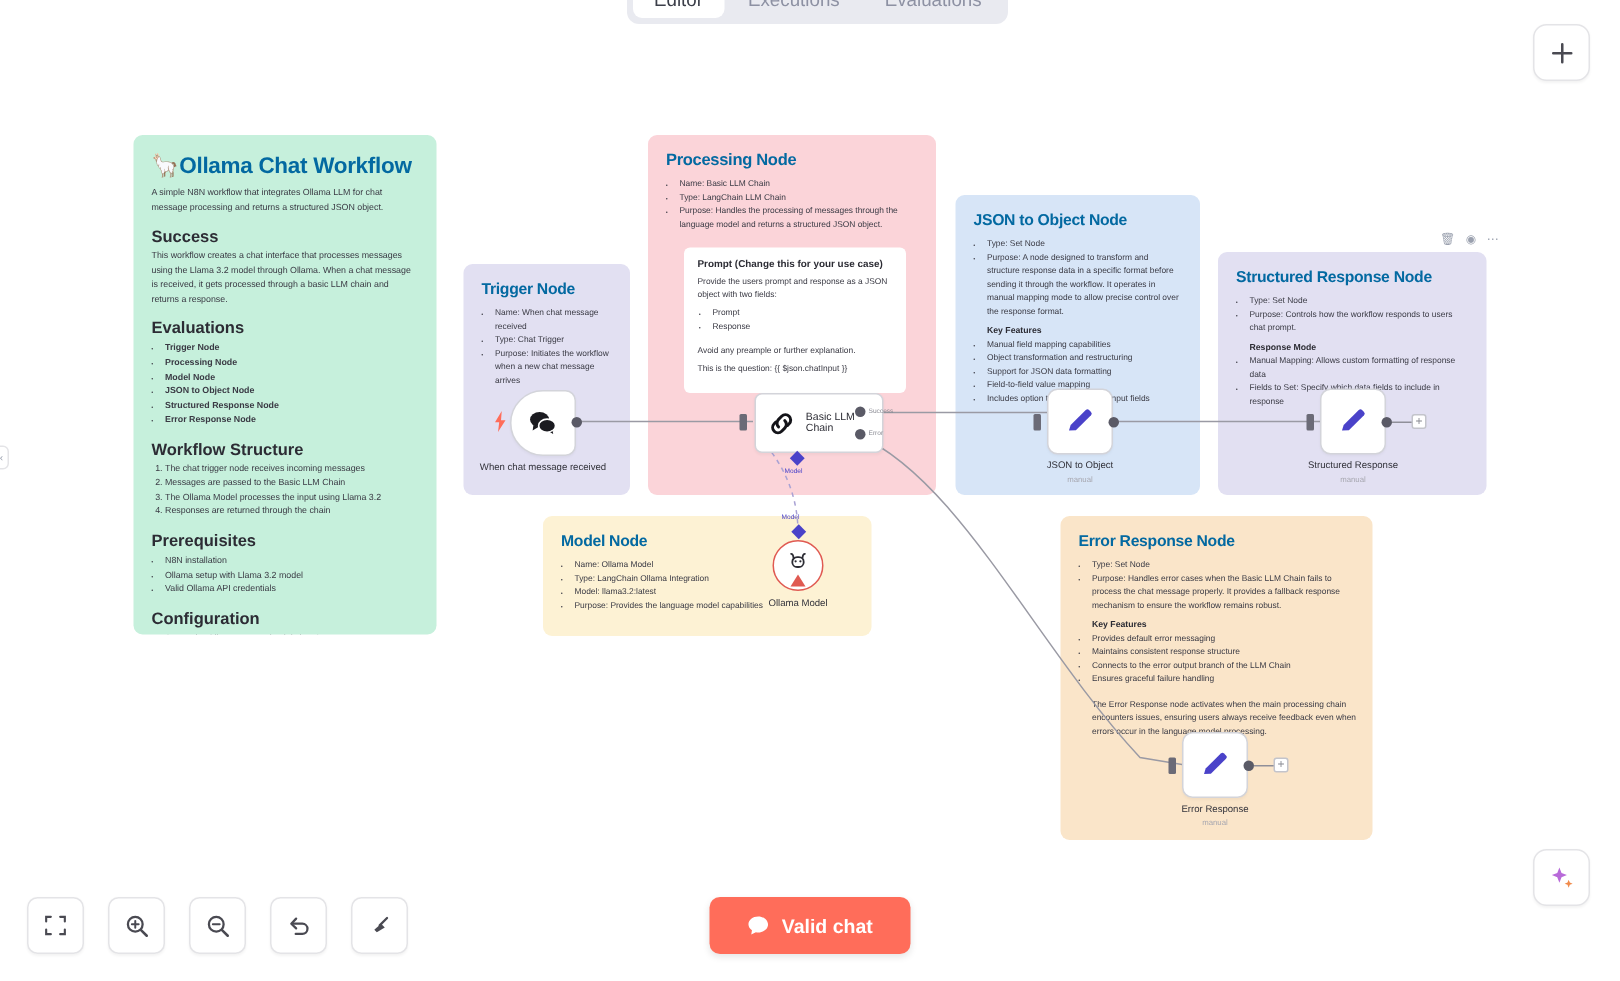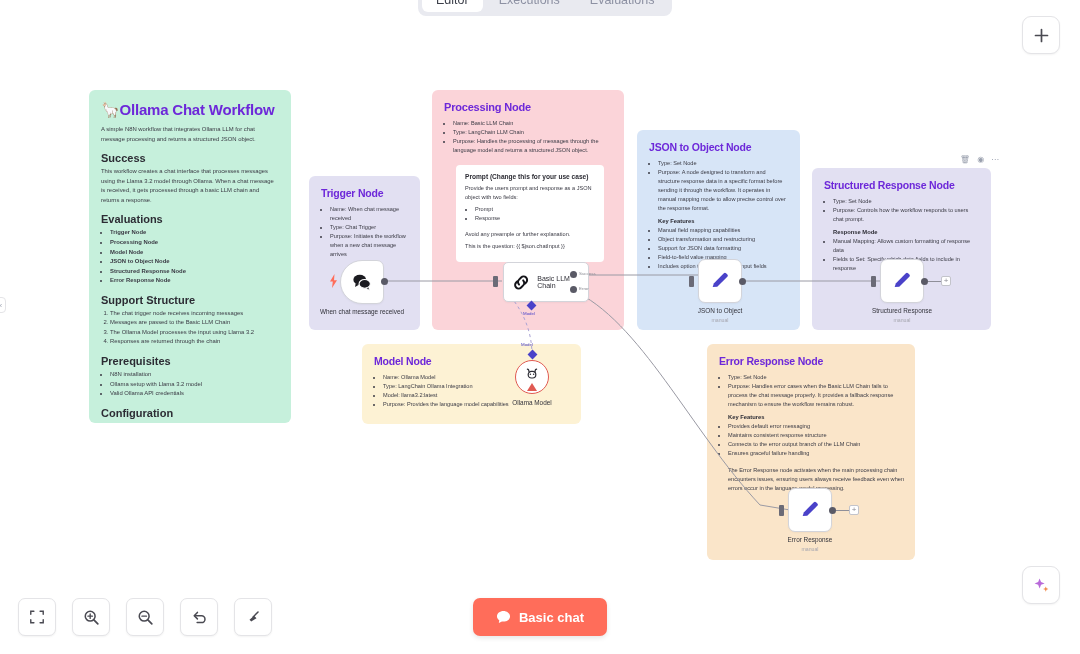--- a/index.html
+++ b/index.html
@@ -24,21 +24,21 @@
   .sqbtn {
     position: absolute; background: #fff; border: 1px solid #e4e4e7;
     border-radius: 7px; display: flex; align-items: center; justify-content: center;
     box-shadow: 0 1px 2px rgba(0,0,0,.05);
   }
   .sqbtn.big { width: 38px; height: 38px; border-radius: 9px; }
   .sqbtn.tool { width: 38px; height: 38px; }
 
   
   .sticky { position: absolute; border-radius: 6px; padding: 11px 12px; overflow: hidden; }
-  .sticky h2 { font-size: 14.5px; font-weight: 700; color: #6d28d9; letter-spacing:-.2px; margin-bottom: 6px; }
+  .sticky h2 { font-size: 14.5px; font-weight: 700; color: #0369a1; letter-spacing:-.2px; margin-bottom: 6px; }
   .sticky h3 { font-size: 10.5px; font-weight: 700; color: #2c2c34; margin: 8px 0 3px; }
   .sticky h4 { font-size: 5.8px; font-weight: 700; color: #2c2c34; margin: 5px 0 2px; }
   .sticky p  { font-size: 5.6px; line-height: 1.62; color: #3a3a44; margin-bottom: 3px; }
   .sticky ul, .sticky ol { margin: 0 0 3px 9px; }
   .sticky li { font-size: 5.6px; line-height: 1.62; color: #3a3a44; }
   .sticky .bold li { font-weight: 700; }
 
   .sticky-green  { background: #c6f0dc; }
   .sticky-blue   { background: #e2e0f2; }
   .sticky-pink   { background: #fbd4d9; }
@@ -148,21 +148,21 @@
     <p>This workflow creates a chat interface that processes messages using the Llama 3.2 model through Ollama. When a chat message is received, it gets processed through a basic LLM chain and returns a response.</p>
     <h3>Evaluations</h3>
     <ul class="bold">
       <li>Trigger Node</li>
       <li>Processing Node</li>
       <li>Model Node</li>
       <li>JSON to Object Node</li>
       <li>Structured Response Node</li>
       <li>Error Response Node</li>
     </ul>
-    <h3>Support Structure</h3>
+    <h3>Workflow Structure</h3>
     <ol>
       <li>The chat trigger node receives incoming messages</li>
       <li>Messages are passed to the Basic LLM Chain</li>
       <li>The Ollama Model processes the input using Llama 3.2</li>
       <li>Responses are returned through the chain</li>
     </ol>
     <h3>Prerequisites</h3>
     <ul>
       <li>N8N installation</li>
       <li>Ollama setup with Llama 3.2 model</li>
@@ -412,16 +412,16 @@
     <svg width="17" height="17" viewBox="0 0 18 18">
       <path d="M13.8 3.2L8.6 8.4" stroke="#4a4a52" stroke-width="1.6" stroke-linecap="round"></path>
       <path d="M9.6 7.2l2.6 2.6-5.6 3.4-1.8-1.8z" fill="#4a4a52"></path>
     </svg>
   </div>
 
   <div class="openchat">
     <svg width="15" height="14" viewBox="0 0 16 15">
       <path d="M8 1C4.1 1 1 3.5 1 6.6c0 1.7 1 3.3 2.5 4.3L3 14l3.3-1.7c.55.1 1.1.15 1.7.15 3.9 0 7-2.5 7-5.6S11.9 1 8 1z" fill="#fff"></path>
     </svg>
-    <span>Basic chat</span>
+    <span>Valid chat</span>
   </div>
 
 </div>
 
 </body></html>

